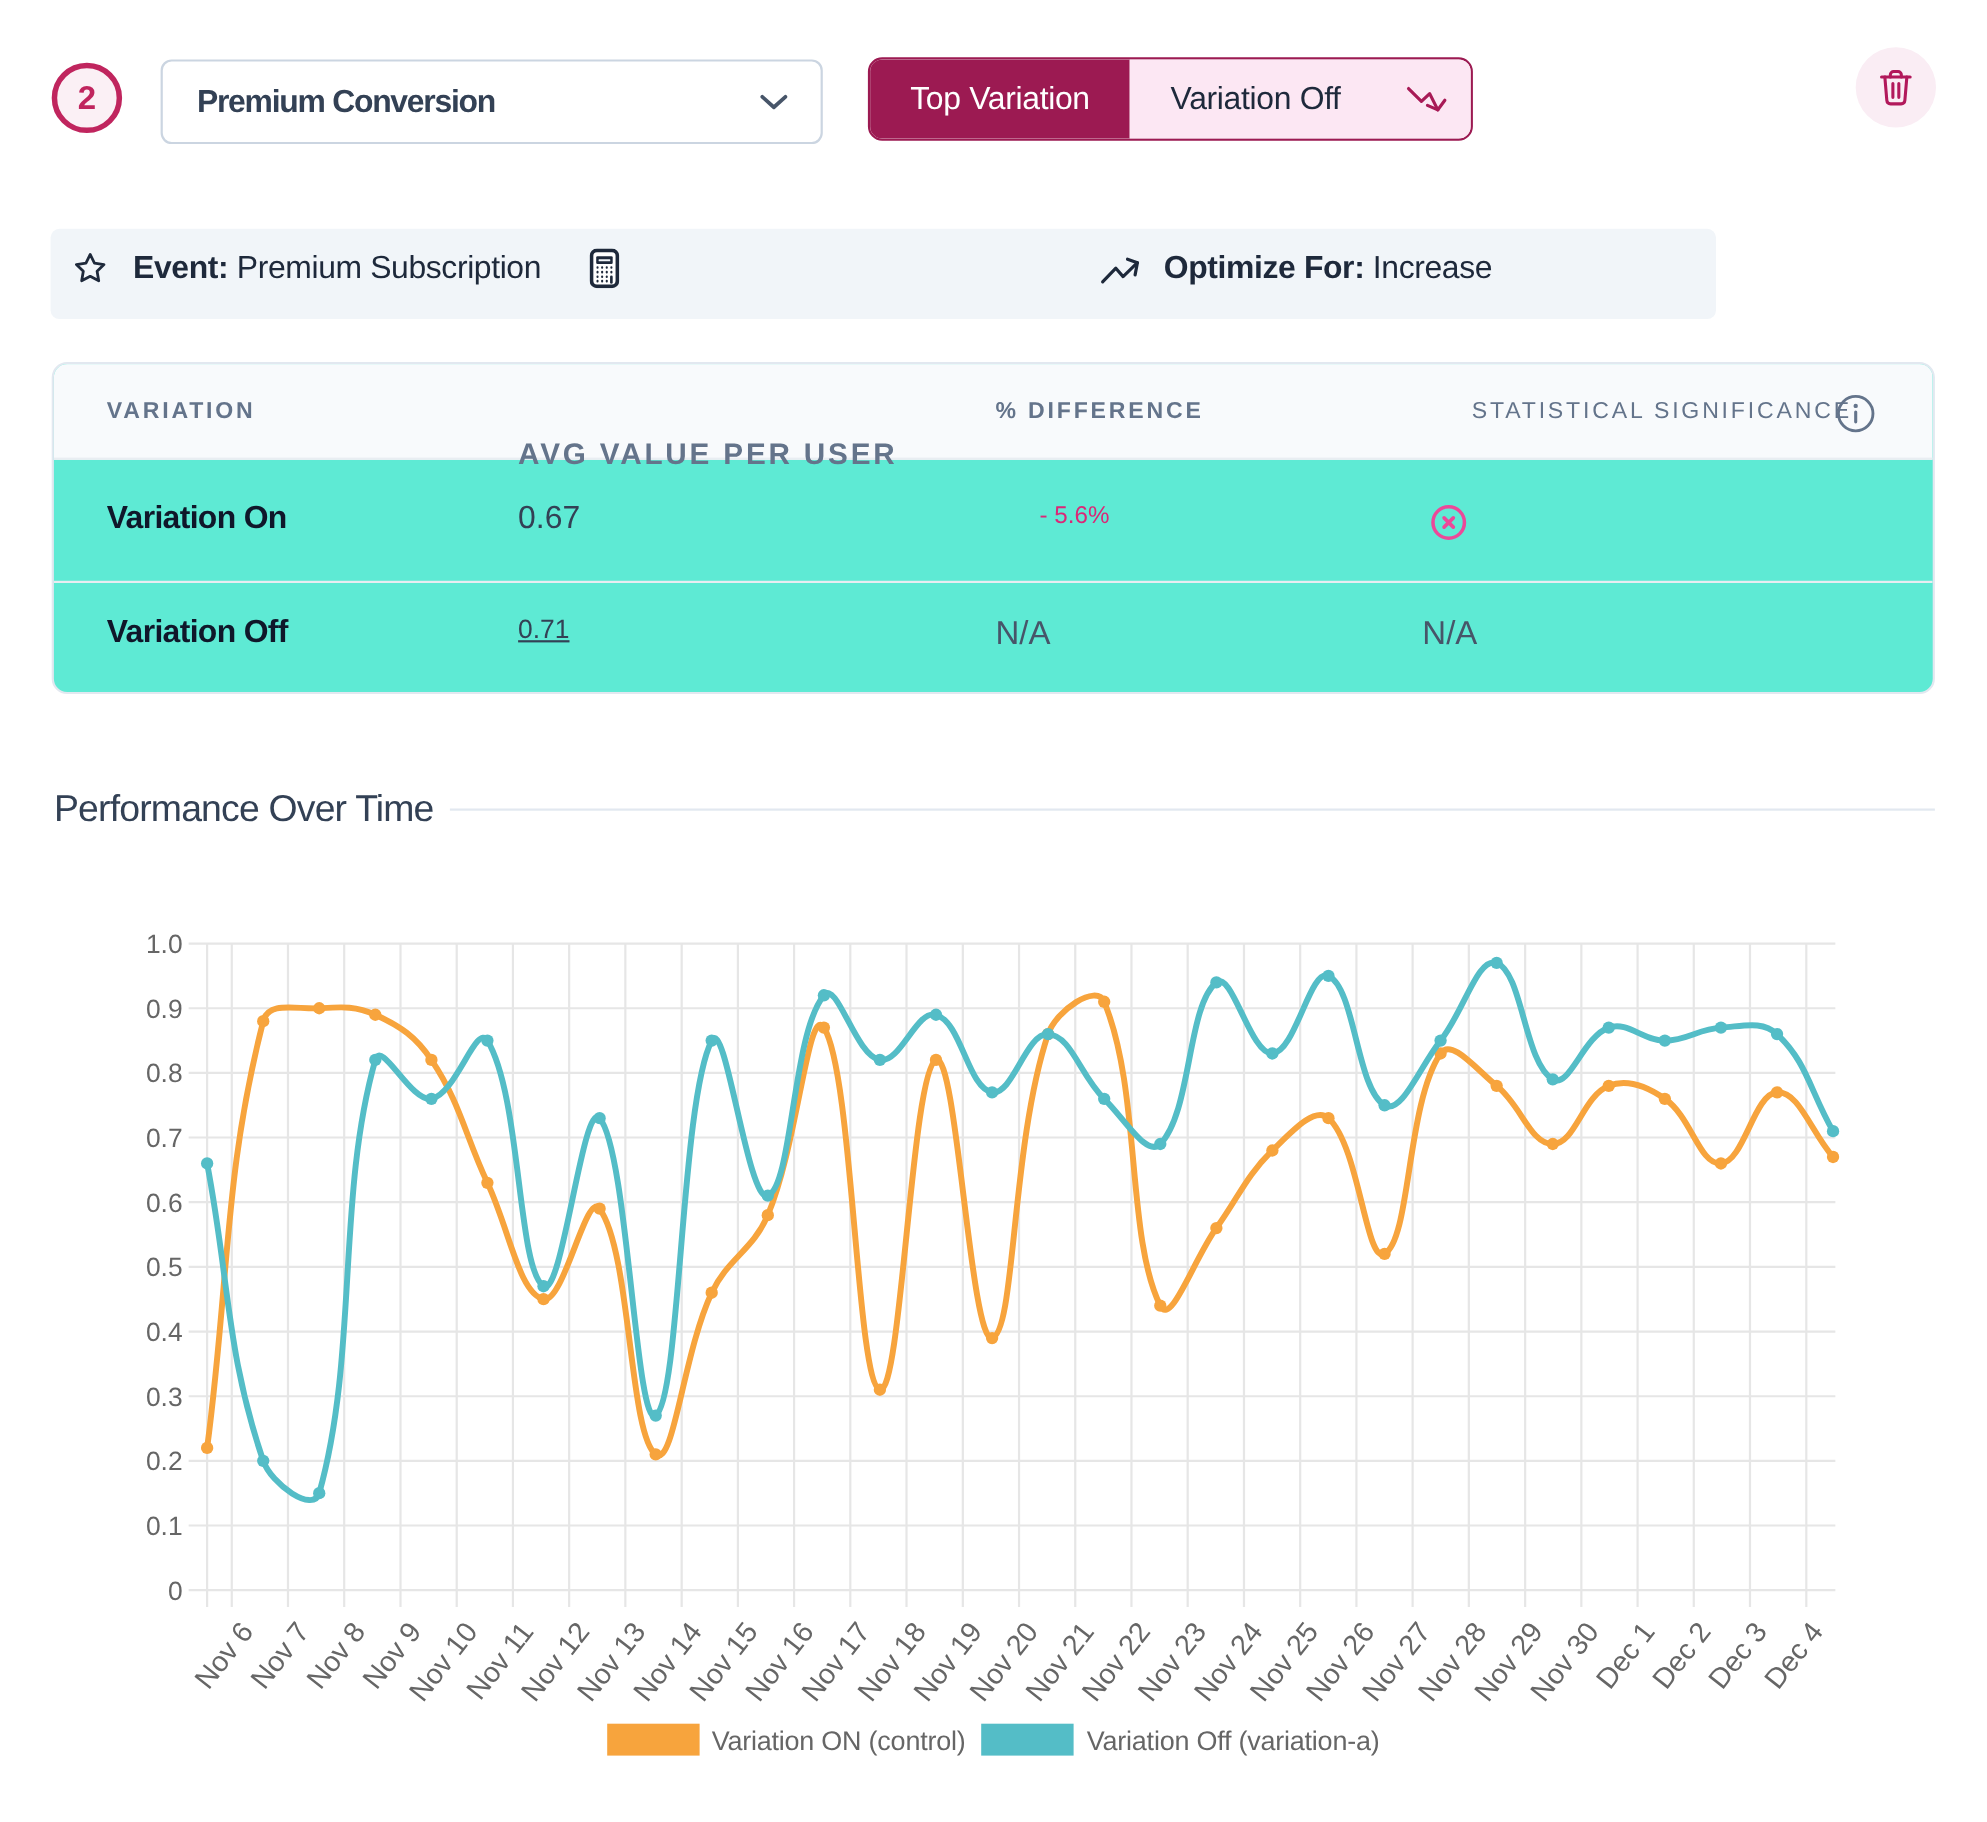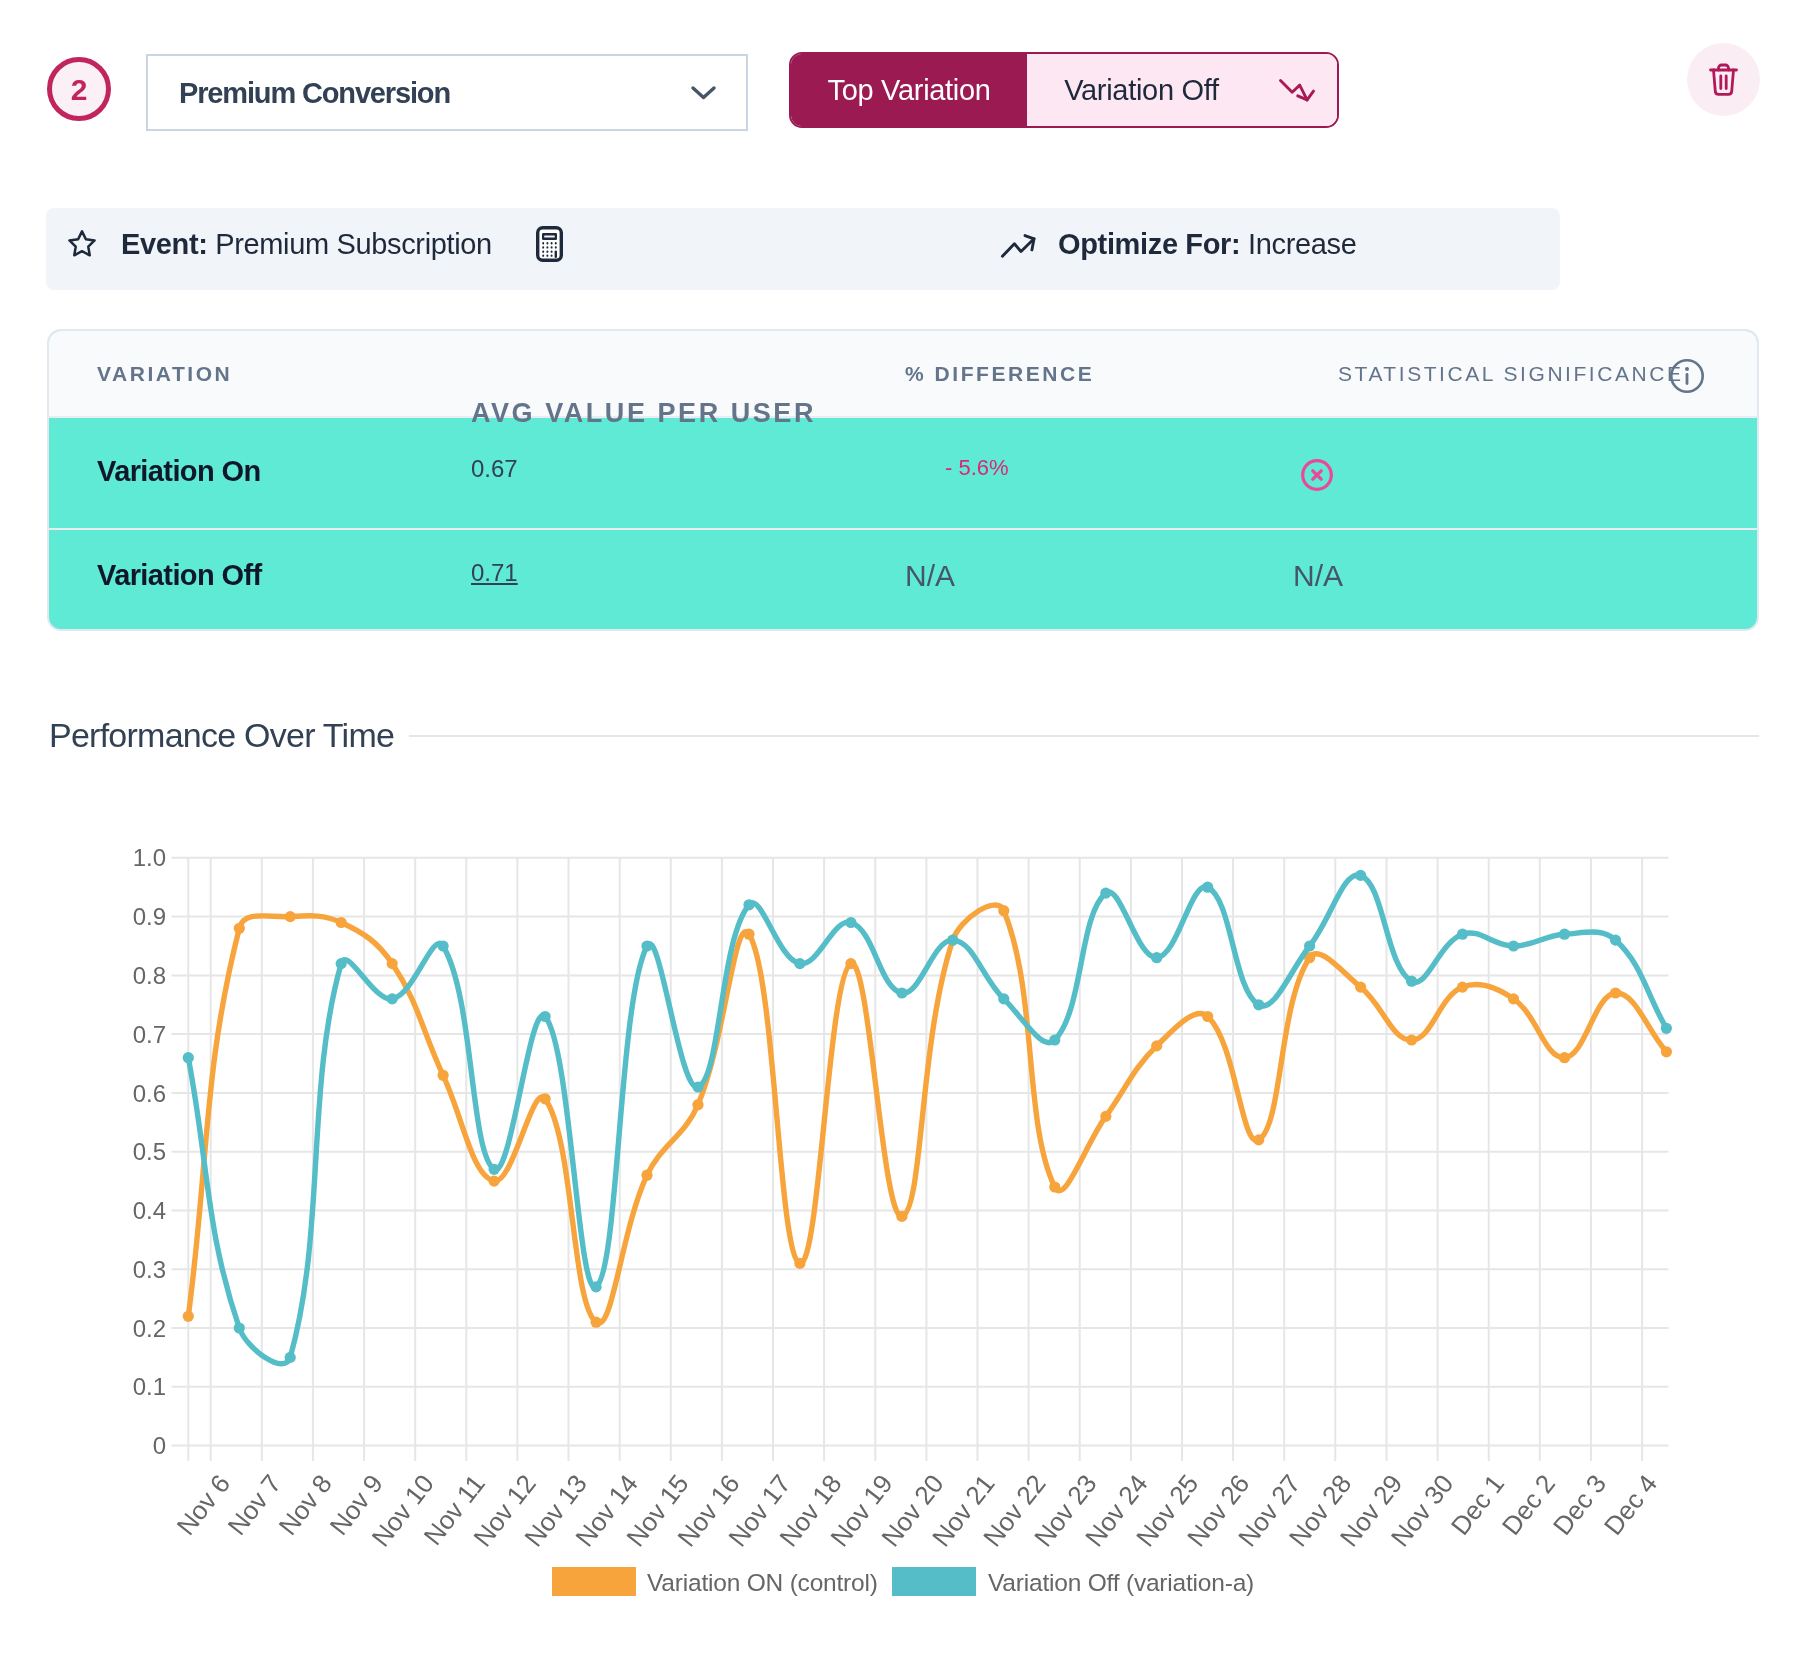--- a/index.html
+++ b/index.html
@@ -1,20 +1,20 @@
 <!DOCTYPE html>
 <html><head><meta charset="utf-8"><style>
 *{margin:0;padding:0;box-sizing:border-box;}
 html,body{width:1806px;height:1656px;background:#fff;font-family:"Liberation Sans",sans-serif;position:relative;}
 .abs{position:absolute;}
 </style></head><body>
 
 <div class="abs" style="left:47px;top:57px;width:64px;height:64px;border:5px solid #C0255E;border-radius:50%;background:#FBF0F5;color:#C0255E;font-size:30px;font-weight:700;text-align:center;line-height:55px;">2</div>
 
-<div class="abs" style="left:146px;top:54px;width:602px;height:77px;border:2px solid #CBD5E1;border-radius:0;background:#fff;">
+<div class="abs" style="left:146px;top:54px;width:602px;height:77px;border:2px solid #CBD5E1;border-radius:10px;background:#fff;">
   <div class="abs" style="left:31px;top:21px;font-size:29px;font-weight:700;color:#334155;letter-spacing:-1.15px;line-height:32px;">Premium Conversion</div>
   <svg style="position:absolute;left:542px;top:29px" width="27" height="17" viewBox="0 0 27 17" fill="none" stroke="#475569" stroke-width="3.4" stroke-linecap="round" stroke-linejoin="round">
       <path d="M3 3l10.5 9.5L24 3"></path>
     </svg>
 </div>
 
 <div class="abs" style="left:789px;top:52px;width:550px;height:76px;border:2px solid #9C1A52;border-radius:13px;overflow:hidden;display:flex;">
   <div style="width:237px;height:100%;background:#9C1A52;color:#fff;font-size:29px;font-weight:500;letter-spacing:-0.3px;text-align:center;line-height:73px;">Top Variation</div>
   <div style="width:311px;height:100%;background:#FCE7F3;position:relative;">
     <div class="abs" style="left:37px;top:20px;font-size:29px;font-weight:500;color:#1E293B;letter-spacing:-0.3px;line-height:33px;">Variation Off</div>
@@ -71,21 +71,21 @@
   <div class="abs" style="left:48px;top:31px;font-size:21px;font-weight:700;color:#64748B;letter-spacing:2.55px;">VARIATION</div>
   <div class="abs" style="left:422px;top:31px;font-size:27px;font-weight:700;color:#64748B;letter-spacing:2.55px;margin-top:36px;">AVG VALUE PER USER</div>
   <div class="abs" style="left:856px;top:31px;font-size:21px;font-weight:700;color:#64748B;letter-spacing:2.55px;">% DIFFERENCE</div>
   <div class="abs" style="left:1244px;top:31px;font-size:21px;font-weight:400;color:#64748B;letter-spacing:2.55px;margin-left:45px;">STATISTICAL SIGNIFICANCE</div>
   <svg style="position:absolute;left:1620px;top:27px" width="36" height="36" viewBox="0 0 36 36" fill="none">
       <circle cx="18" cy="18" r="15.7" stroke="#64748B" stroke-width="2.6"></circle>
       <line x1="18" y1="16.5" x2="18" y2="25.5" stroke="#64748B" stroke-width="2.8" stroke-linecap="round"></line>
       <circle cx="18" cy="11" r="2" fill="#64748B"></circle>
     </svg>
   <div class="abs" style="left:48px;top:124px;font-size:29px;font-weight:700;color:#0F172A;letter-spacing:-0.6px;">Variation On</div>
-  <div class="abs" style="left:422px;top:124px;font-size:24px;color:#334155;">0.67</div>
+  <div class="abs" style="left:422px;top:124px;font-size:29px;color:#334155;">0.67</div>
   <div class="abs" style="left:896px;top:124px;font-size:22px;color:#DB2777;">- 5.6%</div>
   <svg style="position:absolute;left:1251px;top:127px" width="34" height="34" viewBox="0 0 34 34" fill="none">
       <circle cx="17" cy="17" r="14.3" stroke="#EC4899" stroke-width="3.2"></circle>
       <path d="M12.8 12.8L21.2 21.2M21.2 12.8L12.8 21.2" stroke="#EC4899" stroke-width="3.3" stroke-linecap="round"></path>
     </svg>
   <div class="abs" style="left:0;top:197px;width:100%;height:2px;background:#E9EDF2;"></div>
   <div class="abs" style="left:48px;top:228px;font-size:29px;font-weight:700;color:#0F172A;letter-spacing:-0.6px;">Variation Off</div>
   <div class="abs" style="left:422px;top:228px;font-size:24px;color:#334155;text-decoration:underline;">0.71</div>
   <div class="abs" style="left:856px;top:228px;font-size:30px;color:#475569;">N/A</div>
   <div class="abs" style="left:1244px;top:228px;font-size:30px;color:#475569;">N/A</div>

